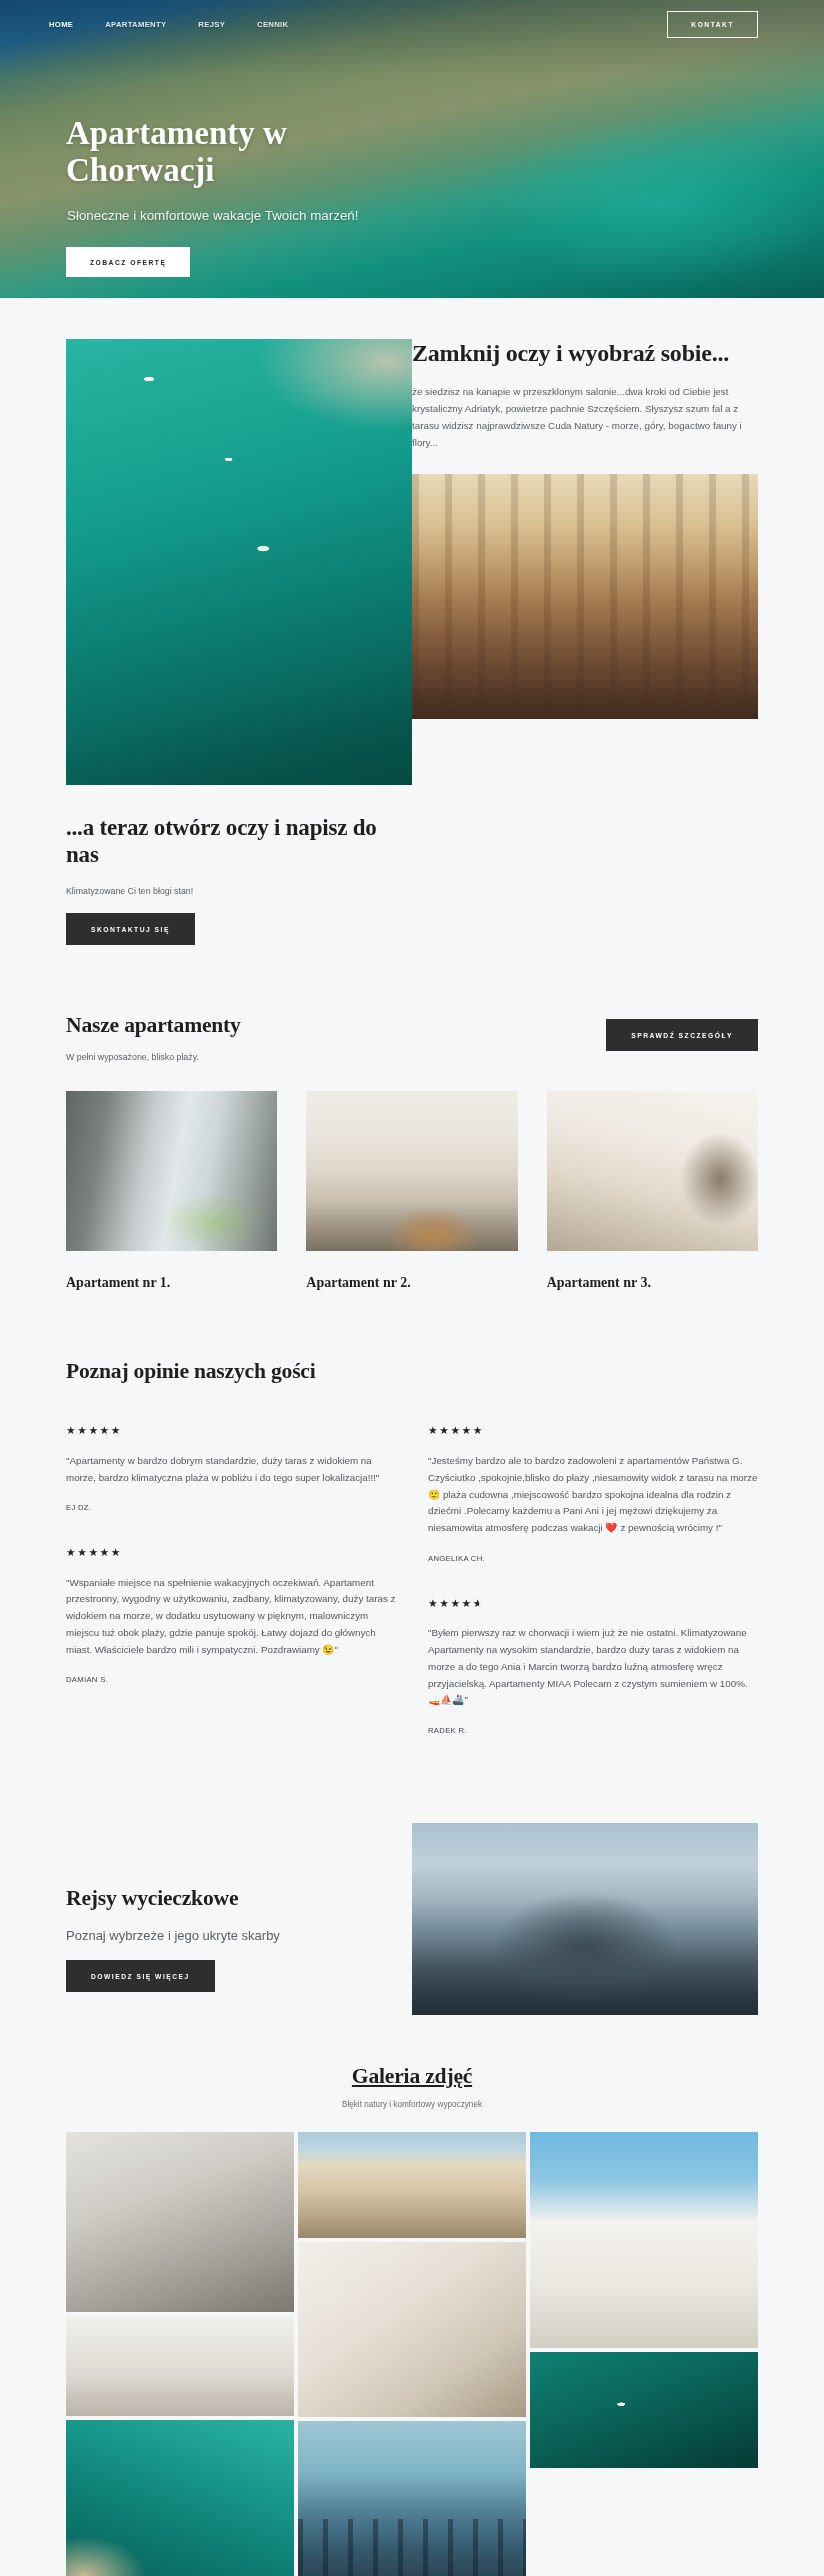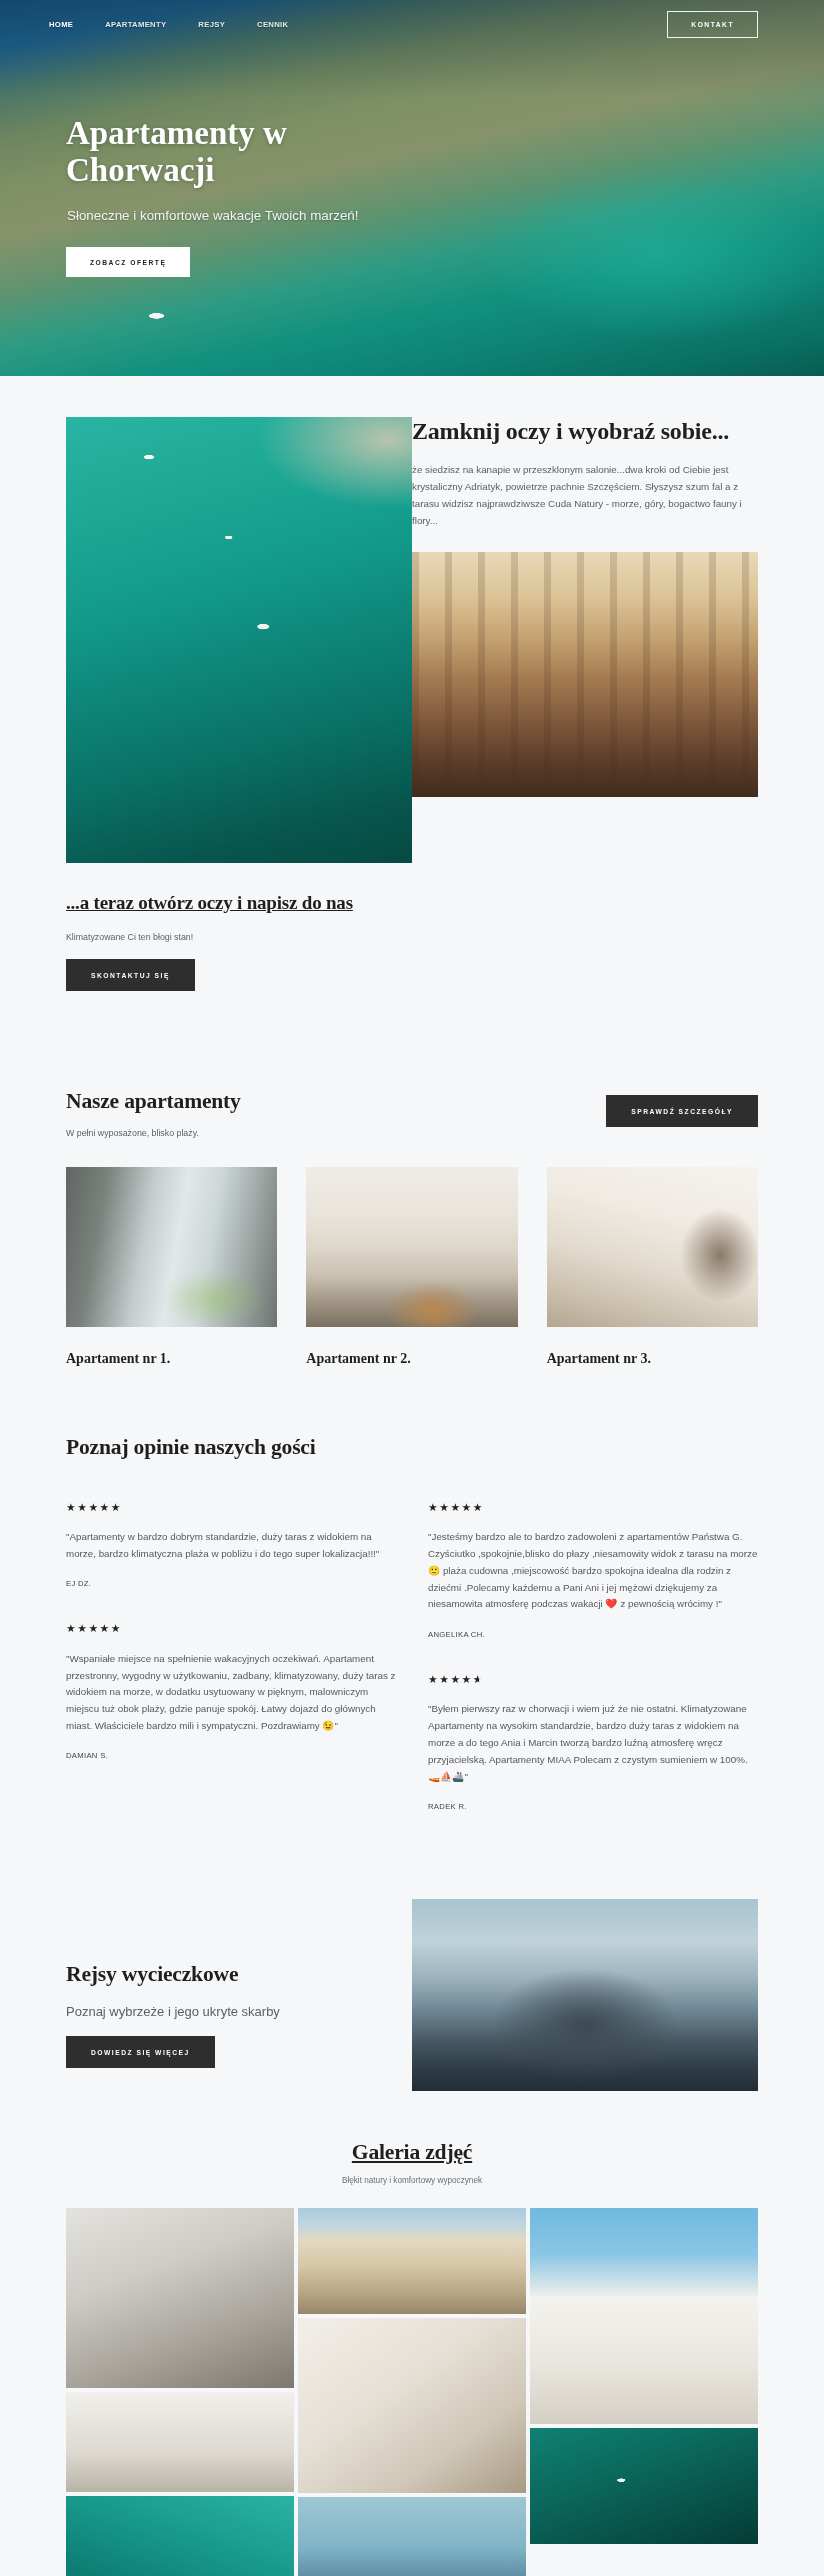--- a/index.html
+++ b/index.html
@@ -1,20 +1,20 @@
 <!DOCTYPE html>
 <html style="font-size:8.2px"><head>
 <meta charset="utf-8">
 <style>
   html,body{margin:0;padding:0;}
   body{width:824px;background:#ffffff;font-family:"Liberation Sans",sans-serif;color:#333;}
   .serif{font-family:"Liberation Serif","DejaVu Serif",serif;}
 
   
-  .hero{position:relative;height:376px;overflow:hidden;
+  .hero{position:relative;height:298px;overflow:hidden;
     background:
       linear-gradient(180deg, rgba(8,28,48,0.30) 0%, rgba(8,28,48,0) 26%),
       radial-gradient(15.5px 5.7px at 19% 84%, #f4f6f6 46%, rgba(255,255,255,0) 52%),
       radial-gradient(237px 113px at 80% 68%, rgba(34,182,163,0.55), rgba(34,182,163,0) 75%),
       linear-gradient(168deg,#1b5a86 0%,#1f648f 9%,#4a7668 17%,#6c8560 25%,#7e9065 34%,#87936a 43%,#62936f 53%,#2f9b82 63%,#12917f 73%,#0d8274 83%,#0a6e63 93%,#085c52 100%);}
   .nav{display:flex;justify-content:space-between;align-items:center;padding:11.3px 66px 0 49px;}
   .nav-items{display:flex;gap:32px;}
   .nav-item{color:rgba(255,255,255,0.88);font-size:7.7px;font-weight:600;letter-spacing:0.3px;cursor:pointer;text-shadow:0 0.5px 1.5px rgba(0,0,0,0.35);}
   .nav-item.active{color:#fff;font-weight:700;}
   .btn-outline{border:1px solid rgba(255,255,255,0.92);color:#fff;background:transparent;
@@ -42,28 +42,28 @@
       linear-gradient(165deg,#2ab4a3 0%,#1ba794 22%,#12988a 40%,#0d8578 55%,#0a6f65 72%,#07564e 88%,#064a42 100%);}
   .ph-terrace{height:245px;margin-top:23px;background:
       repeating-linear-gradient(90deg, rgba(70,45,28,0.18) 0 7.2px, rgba(0,0,0,0) 7.2px 33px),
       linear-gradient(180deg,#e8d9b8 0%,#dcc497 18%,#c3a070 36%,#a37a50 52%,#7d573a 70%,#5a3d2a 86%,#402b1e 100%);}
 
   h2.sec{font-family:"Liberation Serif","DejaVu Serif",serif;font-weight:700;color:#1f1f1f;
     font-size:24px;line-height:1.18;margin:0;letter-spacing:-0.2px;}
   .lead{font-size:9.8px;color:#5a5f63;line-height:1.75;margin:15.5px 0 0 0;}
 
   .open-block{margin-top:29px;width:330px;}
-  .open-block h2{font-size:19px;text-decoration:underline;}
+  .open-block h2{font-size:23px;}
   .open-text{font-size:8.8px;color:#5a5f63;margin:17.5px 0 0 0;}
   .btn-dark{display:inline-block;background:#2e2e2e;color:#fff;border:none;padding:12.4px 25px;
     font-size:6.7px;font-weight:700;letter-spacing:1.5px;margin-top:17.5px;cursor:pointer;
     font-family:"Liberation Sans",sans-serif;}
 
   
-  .apt-section{margin-top:98px;}
+  .apt-section{margin-top:68px;}
   .apt-head{display:flex;justify-content:space-between;align-items:flex-start;}
   .apt-head h2{font-size:21.6px;}
   .apt-sub{font-size:8.8px;color:#5a5f63;margin:13.4px 0 0 0;}
   .cards{display:grid;grid-template-columns:1fr 1fr 1fr;column-gap:29px;margin-top:29px;}
   .card-photo{height:160px;}
   .ph-apt1{background:
       radial-gradient(77px 41px at 70% 82%, rgba(139,195,74,0.40), rgba(139,195,74,0) 70%),
       linear-gradient(100deg,#5f6663 0%,#7b817c 18%,#c6ccce 38%,#e2e8ea 52%,#cdd6d8 66%,#9fa8a6 82%,#6d7370 100%);}
   .ph-apt2{background:
       radial-gradient(67px 41px at 60% 90%, #b9874f, rgba(185,135,79,0) 70%),

